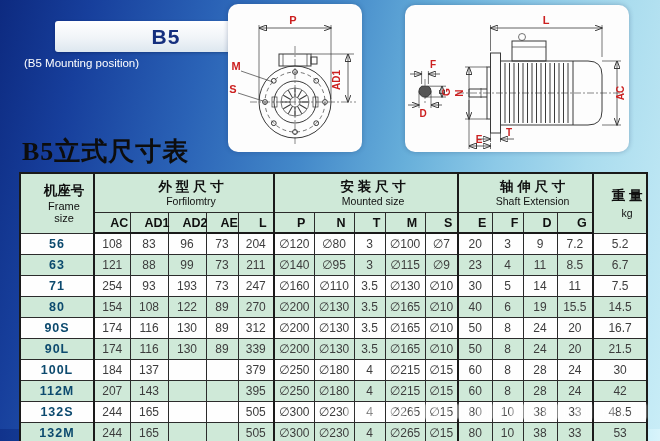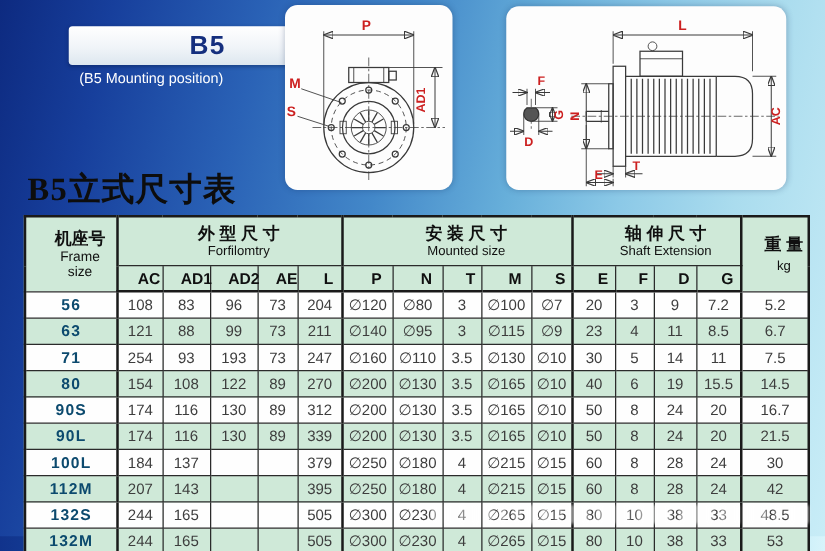--- a/index.html
+++ b/index.html
@@ -15,21 +15,21 @@
   
   .header-bar{
     position:absolute;left:24px;top:21px;width:222px;height:31px;
     background:linear-gradient(180deg,#ffffff 0%,#f0f4f8 55%,#dde7ef 100%);
     border-radius:3px;display:flex;align-items:center;justify-content:center;gap:8px;
     box-shadow:0 1px 3px rgba(0,20,60,.35);
     margin-left:31px;
   }
   .header-bar .badge{font-size:21px;font-weight:bold;color:var(--navy-text,#152f7e);letter-spacing:1px;}
   .header-bar .cn{font-size:18px;font-weight:bold;color:var(--navy-text,#152f7e);}
-  .subtitle{position:absolute;left:24px;top:57px;width:194px;text-align:center;color:#ffffff;font-size:11.5px;}
+  .subtitle{position:absolute;left:24px;top:57px;width:194px;text-align:left;color:#ffffff;font-size:11.5px;}
   
   .panel{position:absolute;background:#fdfdfd;border-radius:10px;box-shadow:0 0 5px rgba(15,40,90,.3);}
   .panel-left{left:228px;top:4px;width:134px;height:148px;}
   .panel-right{left:405px;top:5px;width:224px;height:147px;}
   .drawing line,.drawing path,.drawing rect,.drawing circle{stroke:#3a3a3a;fill:none;stroke-width:1;}
   .drawing .thin{stroke-width:.7;}
   .drawing .cl{stroke-dasharray:7 2 2 2;stroke-width:.7;stroke:#555;}
   .drawing .dashed{stroke-dasharray:4 3;stroke-width:.7;}
   .drawing .dim{stroke-width:.8;}
   .drawing .filled{fill:#555;stroke:#333;}

